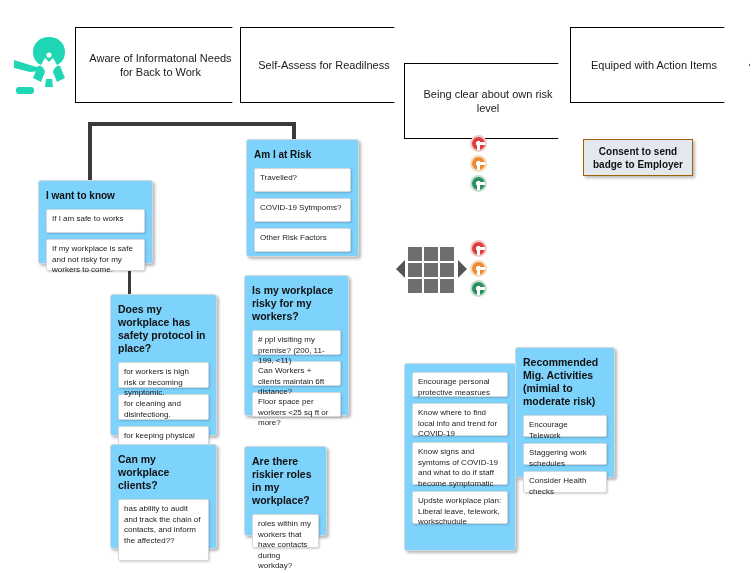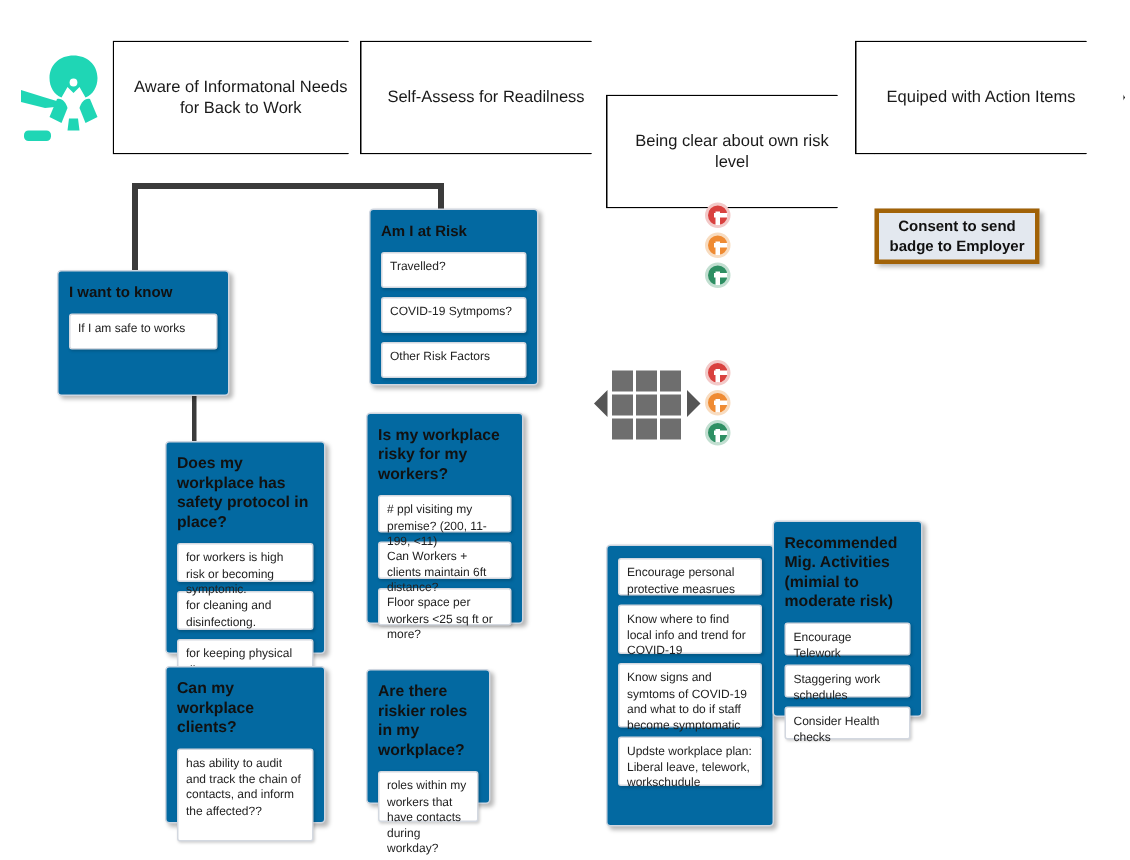--- a/index.html
+++ b/index.html
@@ -35,21 +35,21 @@
     color: #1a1a1a;
     text-align: center;
     line-height: 14px;
     padding-right: 20px;
     padding-left: 8px;
   }
 
   
   .card {
     position: absolute;
-    background: #0369a1;
+    background: #7dd3fc;
     border: 1px solid #cfd6e0;
     border-radius: 3px;
     box-sizing: border-box;
     box-shadow: 2px 2px 3px rgba(0,0,0,0.28);
     padding: 8px 7px 16px 7px;
   }
   .card-title {
     font-size: 10px;
     font-weight: bold;
     color: #111111;
@@ -70,21 +70,21 @@
     padding: 4px 5px;
     margin-bottom: 6px;
     box-shadow: 1px 1px 2px rgba(0,0,0,0.18);
   }
   .item:last-child { margin-bottom: 0; }
 
   
   .plainbox {
     position: absolute;
     background: #e3e8ef;
-    border: 3px solid #a16207;
+    border: 1px solid #a16207;
     box-sizing: border-box;
     box-shadow: 2px 2px 3px rgba(0,0,0,0.28);
     display: flex;
     align-items: center;
     text-align: center;
     font-size: 10px;
     font-weight: bold;
     color: #111111;
     line-height: 13px;
   }
@@ -185,20 +185,21 @@
 
   <div class="conn" style="left:88px; top:122px; width:4px; height:62px;"></div>
 
   <div class="conn" style="left:292px; top:122px; width:4px; height:18px;"></div>
 
   <div class="conn" style="left:128px; top:262px; width:3px; height:32px;"></div>
 
   <div class="card" style="left:38px; top:180px; width:115px; height:84px;">
     <div class="card-title">I want to know</div>
     <div class="item" style="height:24px;">If I am safe to works</div>
+    <div class="item" style="height:32px;">If my workplace is safe and not risky for my workers to come.</div>
   </div>
 
   <div class="card" style="left:246px; top:139px; width:113px; height:118px;">
     <div class="card-title">Am I at Risk</div>
     <div class="item" style="height:24px;">Travelled?</div>
     <div class="item" style="height:24px;">COVID-19 Sytmpoms?</div>
     <div class="item" style="height:24px;">Other Risk Factors</div>
   </div>
 
   <div class="card" style="left:110px; top:294px; width:107px; height:142px;">

